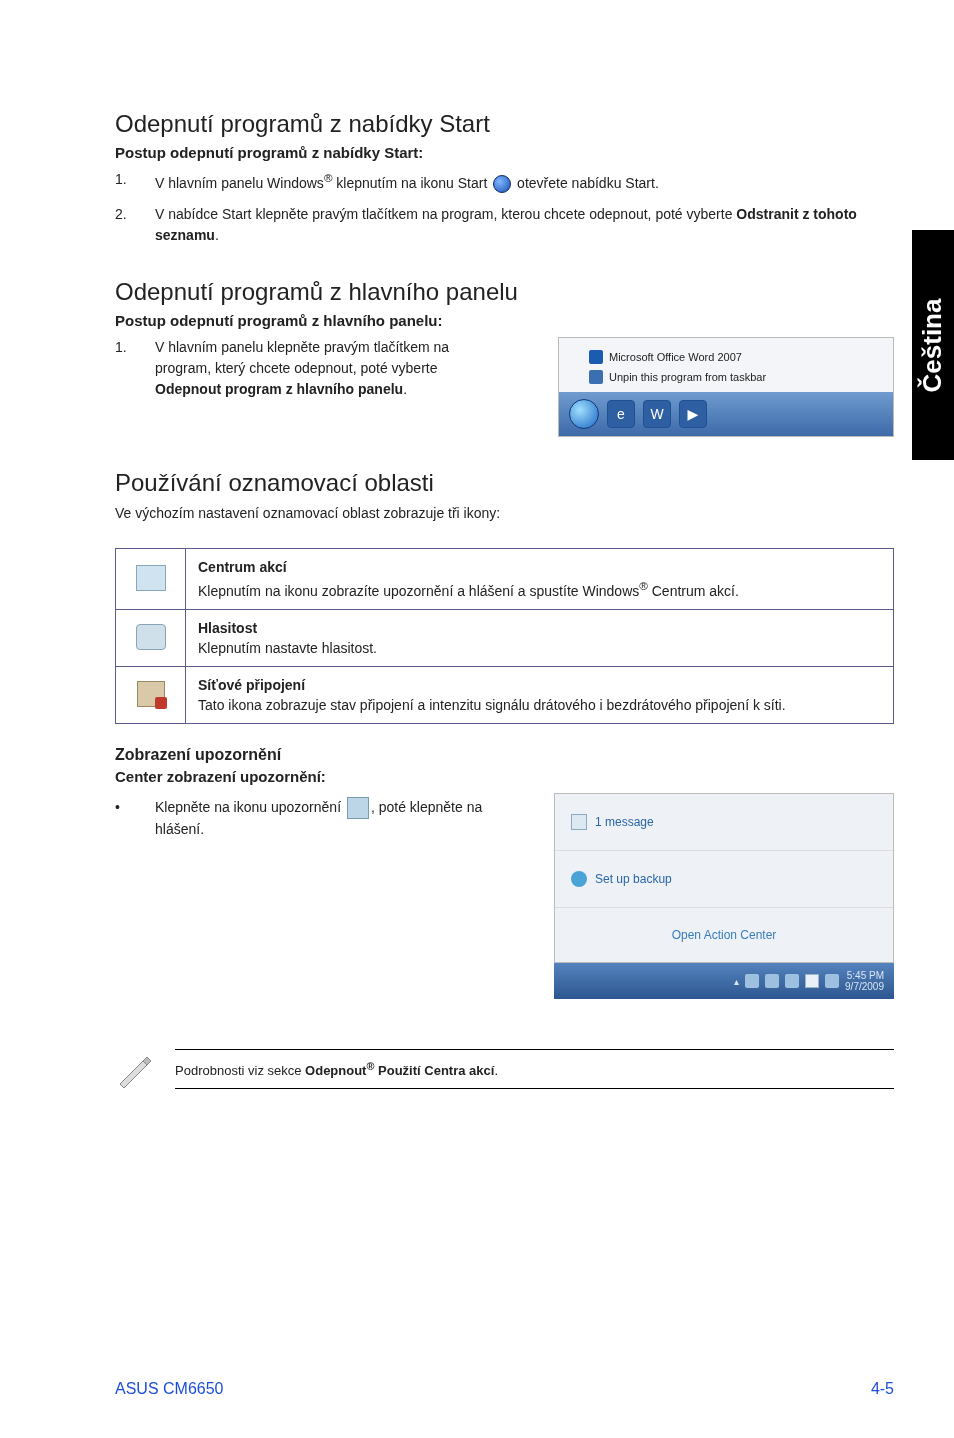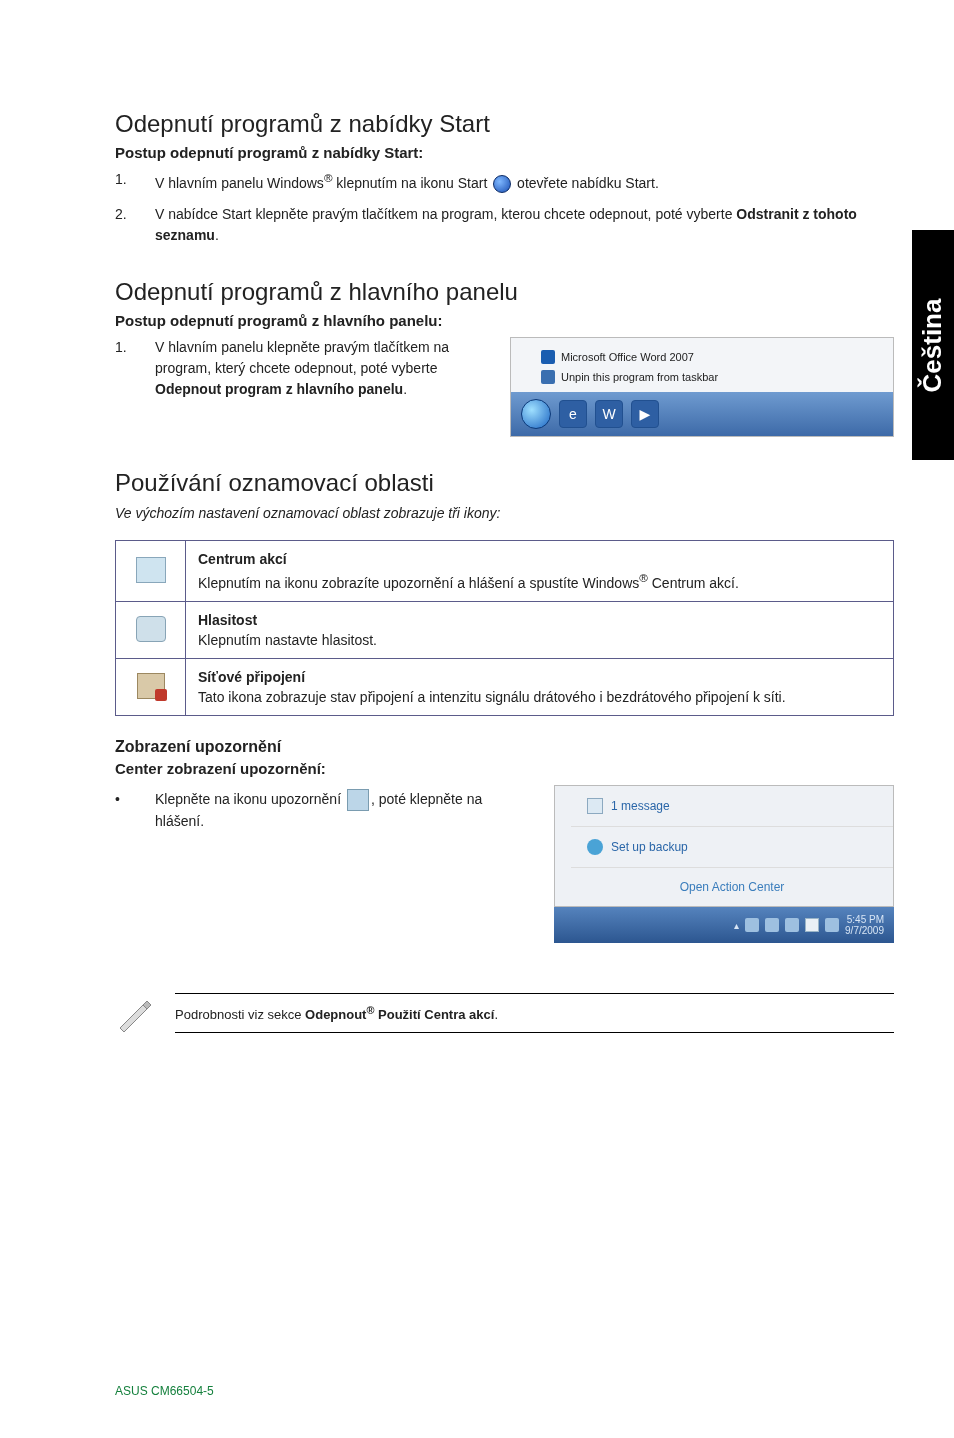--- a/index.html
+++ b/index.html
@@ -12,55 +12,55 @@
   .section { margin-bottom: 32px; }
   ol { list-style: none; margin-left: 0; }
   ol li { display: flex; margin-bottom: 10px; font-size: 14px; line-height: 1.5; }
   ol li .num { width: 40px; flex-shrink: 0; }
   ol li .body { flex: 1; }
   .inline-icon { display:inline-block; width:18px; height:18px; vertical-align:middle; border-radius:50%; background: radial-gradient(circle at 35% 35%, #7fb8ff, #1a4fb3); border:1px solid #0a2a66; margin:0 2px; }
   .flag-icon { display:inline-block; width:22px; height:22px; vertical-align:middle; background:#bcd6e8; border:1px solid #7a9cb0; margin:0 2px; }
   .two-col { display:flex; gap:20px; align-items:flex-start; }
   .two-col .left { flex:1; }
   .shot { border:1px solid #bbb; background:#f3f5f8; }
-  .shot1 { width:384px; height:100px; position:relative;margin-left:40px; }
+  .shot1 { width:336px; height:100px; position:relative;margin-left:40px; }
   .shot1 .row { position:absolute; left:30px; right:10px; font-size:11px; display:flex; align-items:center; gap:6px; }
   .shot1 .row1 { top:12px; }
   .shot1 .row2 { top:32px; }
   .shot1 .tb { position:absolute; left:0; right:0; bottom:0; height:44px; background:linear-gradient(#6f9bd0,#3d6aa8); display:flex; align-items:center; gap:8px; padding-left:10px; }
   .orb { width:30px;height:30px;border-radius:50%;background:radial-gradient(circle at 35% 35%,#9fe0ff,#1b64c2);border:1px solid #0c3a7a;}
   .tb-ic { width:28px;height:28px;border-radius:4px;background:#2e5fa3;border:1px solid #215090; display:flex;align-items:center;justify-content:center;color:#fff;font-size:14px;}
   .pin-ic{width:14px;height:14px;display:inline-block;background:#3a6fb0;border-radius:2px;}
   .word-ic{width:14px;height:14px;display:inline-block;background:#1a5db0;border-radius:2px;}
-  .para { font-size:14px; line-height:1.55; margin-bottom:16px;font-style:italic; }
+  .para { font-size:14px; line-height:1.55; margin-bottom:24px; }
   table.icons { border-collapse:collapse; width: 100%; margin-top:4px; }
   table.icons td { border:1px solid #5b5b8a; padding:10px 12px; font-size:14px; vertical-align:top; }
   table.icons td.icon-cell { width:70px; text-align:center; vertical-align:middle; }
   .big-flag { width:30px;height:26px;display:inline-block;background:#cfe4f0;border:1px solid #89a7bb; }
   .net-ic { width:28px;height:26px;display:inline-block;background:#d9c9a8;border:1px solid #9c8860;position:relative;}
   .net-ic::after{content:"";position:absolute;right:-3px;bottom:-3px;width:12px;height:12px;background:#c0392b;border-radius:2px;}
   .vol-ic { width:30px;height:26px;display:inline-block;background:#cfe0ea;border:1px solid #88a4b6;border-radius:4px;}
   .cell-title{font-weight:bold;margin-bottom:4px;display:block;}
   h4{font-size:16px;font-weight:bold;margin-top:22px;margin-bottom:4px;}
   .bullet-row{display:flex;font-size:14px;line-height:1.5;margin-top:4px;}
   .bullet-row .dot{width:40px;flex-shrink:0;}
   .shot2{width:340px;}
   .shot2 .pane{background:#eef1f5;border:1px solid #bbb;}
-  .shot2 .line{padding:12px 16px;font-size:12px;color:#2a66a8;border-bottom:1px solid #ddd;display:flex;align-items:center;gap:8px;margin-left:16px;}
+  .shot2 .line{padding:20px 16px;font-size:12px;color:#2a66a8;border-bottom:1px solid #ddd;display:flex;align-items:center;gap:8px;}
   .shot2 .line.center{justify-content:center;border-bottom:none;color:#3a7dbc;}
   .shot2 .tray{height:36px;background:linear-gradient(#5583bd,#2c5690);display:flex;align-items:center;justify-content:flex-end;gap:6px;padding:0 10px;font-size:10px;color:#d7e5f5;}
   .tray-ic{width:14px;height:14px;background:#9ec0e0;border-radius:2px;}
   .flag-small{width:14px;height:14px;display:inline-block;background:#eaf0f6;border:1px solid #9ab5c8;}
   .msg-flag{width:16px;height:16px;display:inline-block;background:#dce9f3;border:1px solid #8ca9c0;}
   .backup-ic{width:16px;height:16px;display:inline-block;background:#4aa3d6;border-radius:50%;}
   .note{display:flex;gap:20px;align-items:flex-start;margin-top:50px;}
   .note .pen{width:40px;height:40px;flex-shrink:0;}
   .note .pen svg{width:40px;height:40px;}
   .note .txt{flex:1;border-top:1px solid #000;border-bottom:1px solid #000;padding:10px 0;font-size:13px;}
-  .footer{position:absolute;bottom:40px;left:115px;right:60px;display:flex;font-size:12px;color:#15803d;}
+  .footer{position:absolute;bottom:40px;left:115px;right:60px;display:flex;justify-content:space-between;font-size:16px;color:#1d4ed8;}
 </style>
 </head>
 <body>
 
 <div class="side-tab">
     <span>Čeština</span>
   </div>
 
 <div class="page">
 

